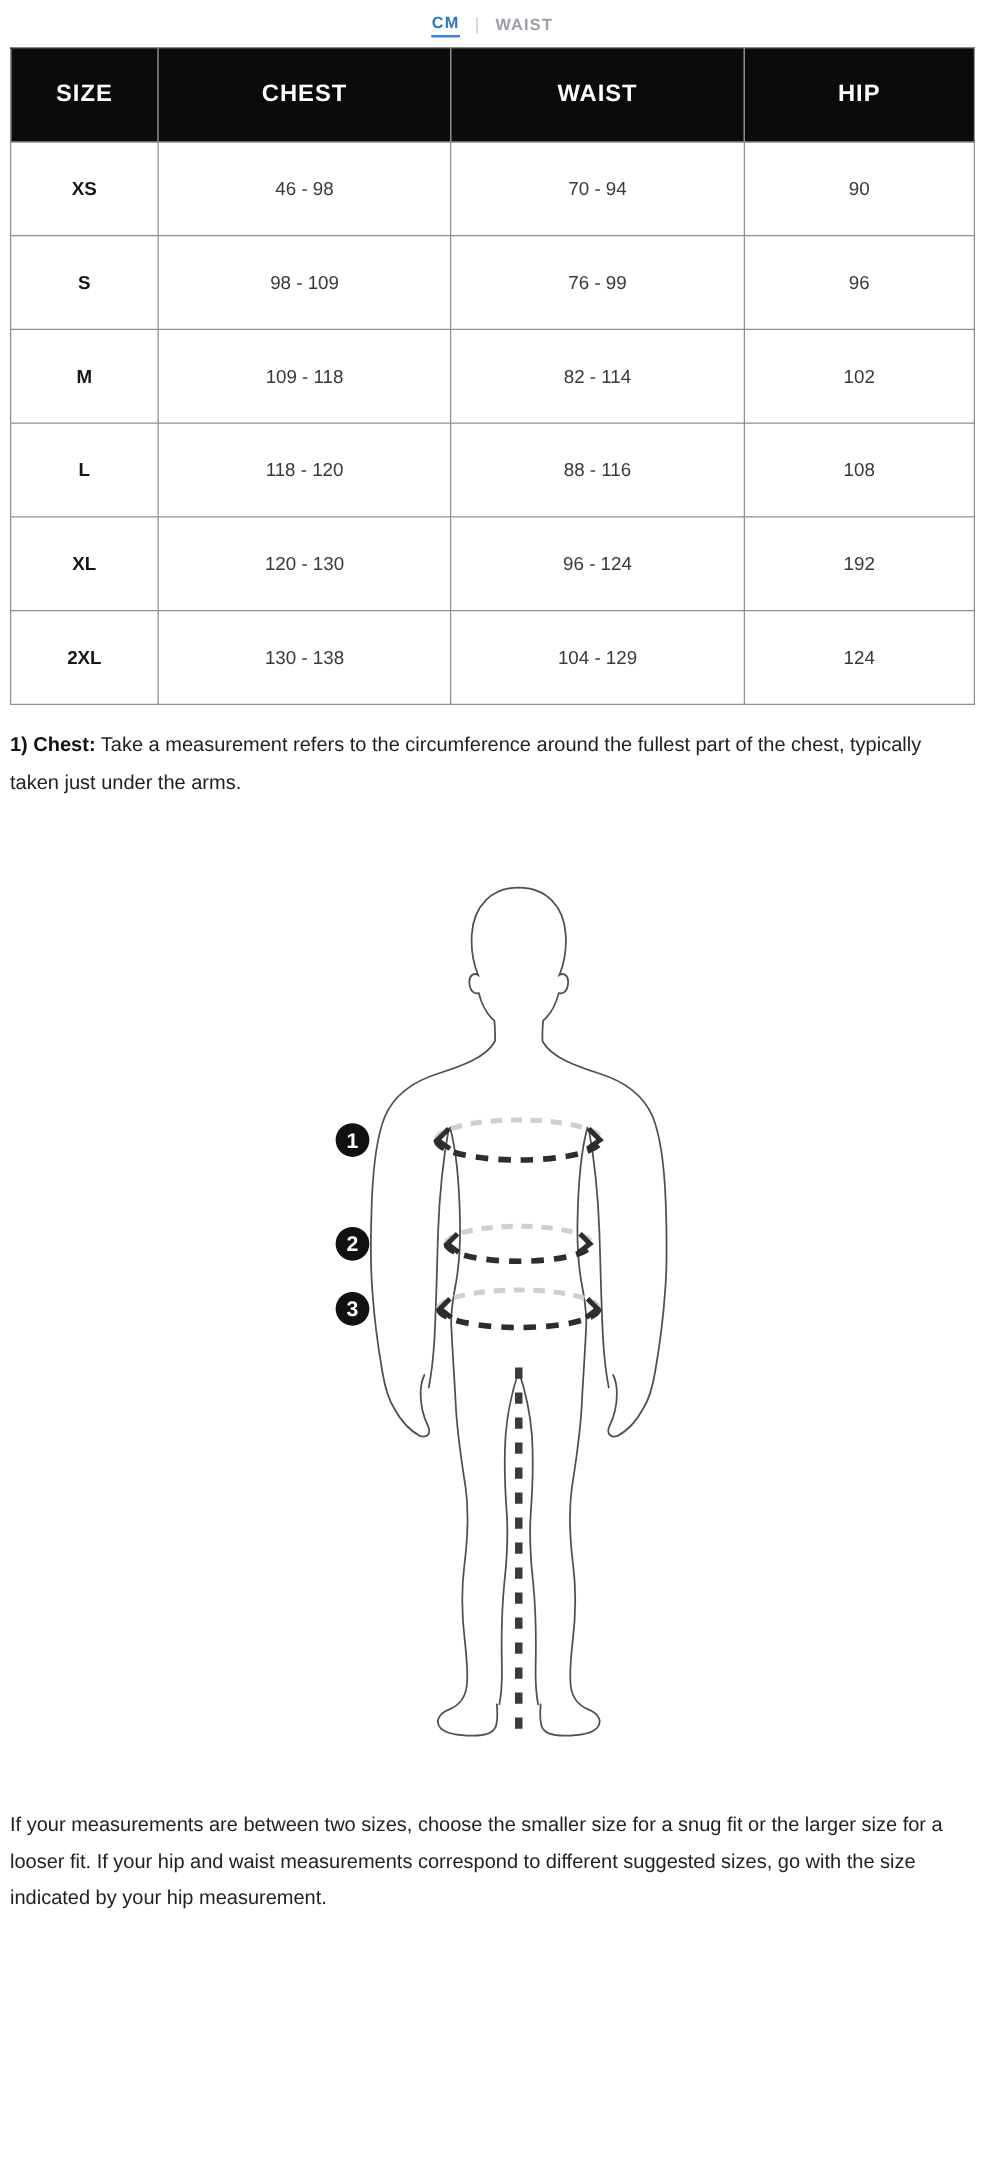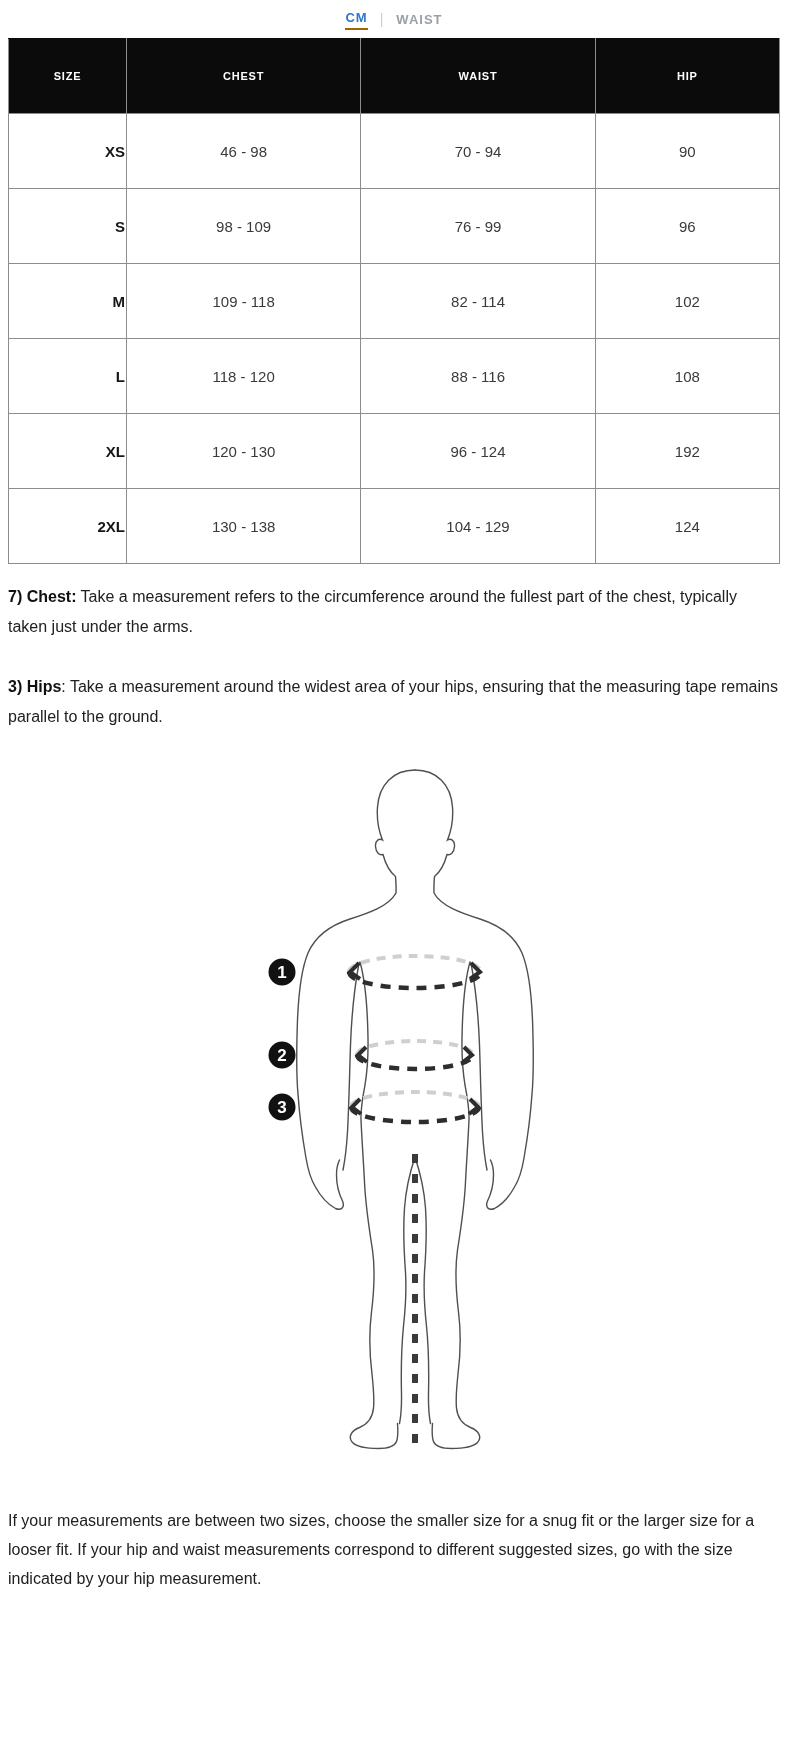--- a/index.html
+++ b/index.html
@@ -5,41 +5,41 @@
   html,body{margin:0;padding:0;background:#fff;}
   #page{
     width:788px;height:1742px;overflow:hidden;background:#fff;
     font-family:"Liberation Sans", sans-serif;color:#222;position:relative;
   }
   
   .unit-toggle{
     display:flex;justify-content:center;align-items:center;gap:12px;
     padding-top:9px;font-size:13px;font-weight:bold;letter-spacing:1px;line-height:17px;
   }
-  .unit-cm{color:#2b76cb;border-bottom:2px solid #a16207;padding-bottom:2px;cursor:pointer;}
+  .unit-cm{color:#2b76cb;border-bottom:2px solid #3b82f6;padding-bottom:2px;cursor:pointer;}
   .unit-divider{color:#c9cdd1;font-weight:normal;font-size:14px;}
   .unit-inches{color:#9aa0a6;cursor:pointer;}
   
   table.size-table{
     border-collapse:collapse;table-layout:fixed;
     width:772px;margin:8px 8px 0 8px;
   }
   .size-table col.c-size{width:15.3%;}
   .size-table col.c-chest{width:30.4%;}
   .size-table col.c-waist{width:30.4%;}
   .size-table col.c-hip{width:23.9%;}
   .size-table th{
-    background:#0b0b0b;color:#fff;height:72px;font-size:11px;font-weight:bold;
+    background:#0b0b0b;color:#fff;height:72px;font-size:19px;font-weight:bold;
     letter-spacing:0.8px;border:1px solid #8d8d8d;border-top-color:#0b0b0b;text-align:center;
   }
   .size-table td{
     border:1px solid #8d8d8d;height:72px;text-align:center;
     font-size:15px;color:#3a3a3a;background:#fff;
   }
-  .size-table td.size-cell{font-weight:bold;color:#161616;text-align:right;}
+  .size-table td.size-cell{font-weight:bold;color:#161616;}
   
   .notes{margin:18px 8px 0 8px;font-size:16px;line-height:30px;color:#212121;}
   .notes b{color:#111;}
   
   .figure-wrap{margin-top:28px;height:720px;}
   .figure-wrap svg{display:block;margin-left:214px;}
   
   .footer-note{margin:26px 8px 0 8px;font-size:16px;line-height:29px;color:#212121;}
 </style>
 </head>
@@ -102,23 +102,22 @@
       <tr>
         <td class="size-cell">2XL</td>
         <td>130 - 138</td>
         <td>104 - 129</td>
         <td>124</td>
       </tr>
     </tbody>
   </table>
 
   <div class="notes">
-    <span><b>7) Chest:</b><span> Take a measurement refers to the circumference around the fullest part of the chest, typically taken just under the arms.</span></span><br>
+    <span><b>1) Chest:</b><span> Take a measurement refers to the circumference around the fullest part of the chest, typically taken just under the arms.</span></span><br>
     <br>
-    <span><b>3) Hips</b><span>: Take a measurement around the widest area of your hips, ensuring that the measuring tape remains parallel to the ground.</span></span>
   </div>
 
   <div class="figure-wrap">
     <svg width="402" height="720" viewBox="0 0 402 720">
       <g fill="none" stroke="#4f4f4f" stroke-width="1.4" stroke-linecap="round">
         <path id="bodyHalf" d="
           M 201 10
           C 223 10 237 25 238.5 47
           C 239.5 60 237.5 70 233.5 80
           C 236.5 78 241 80 240.5 86.5

